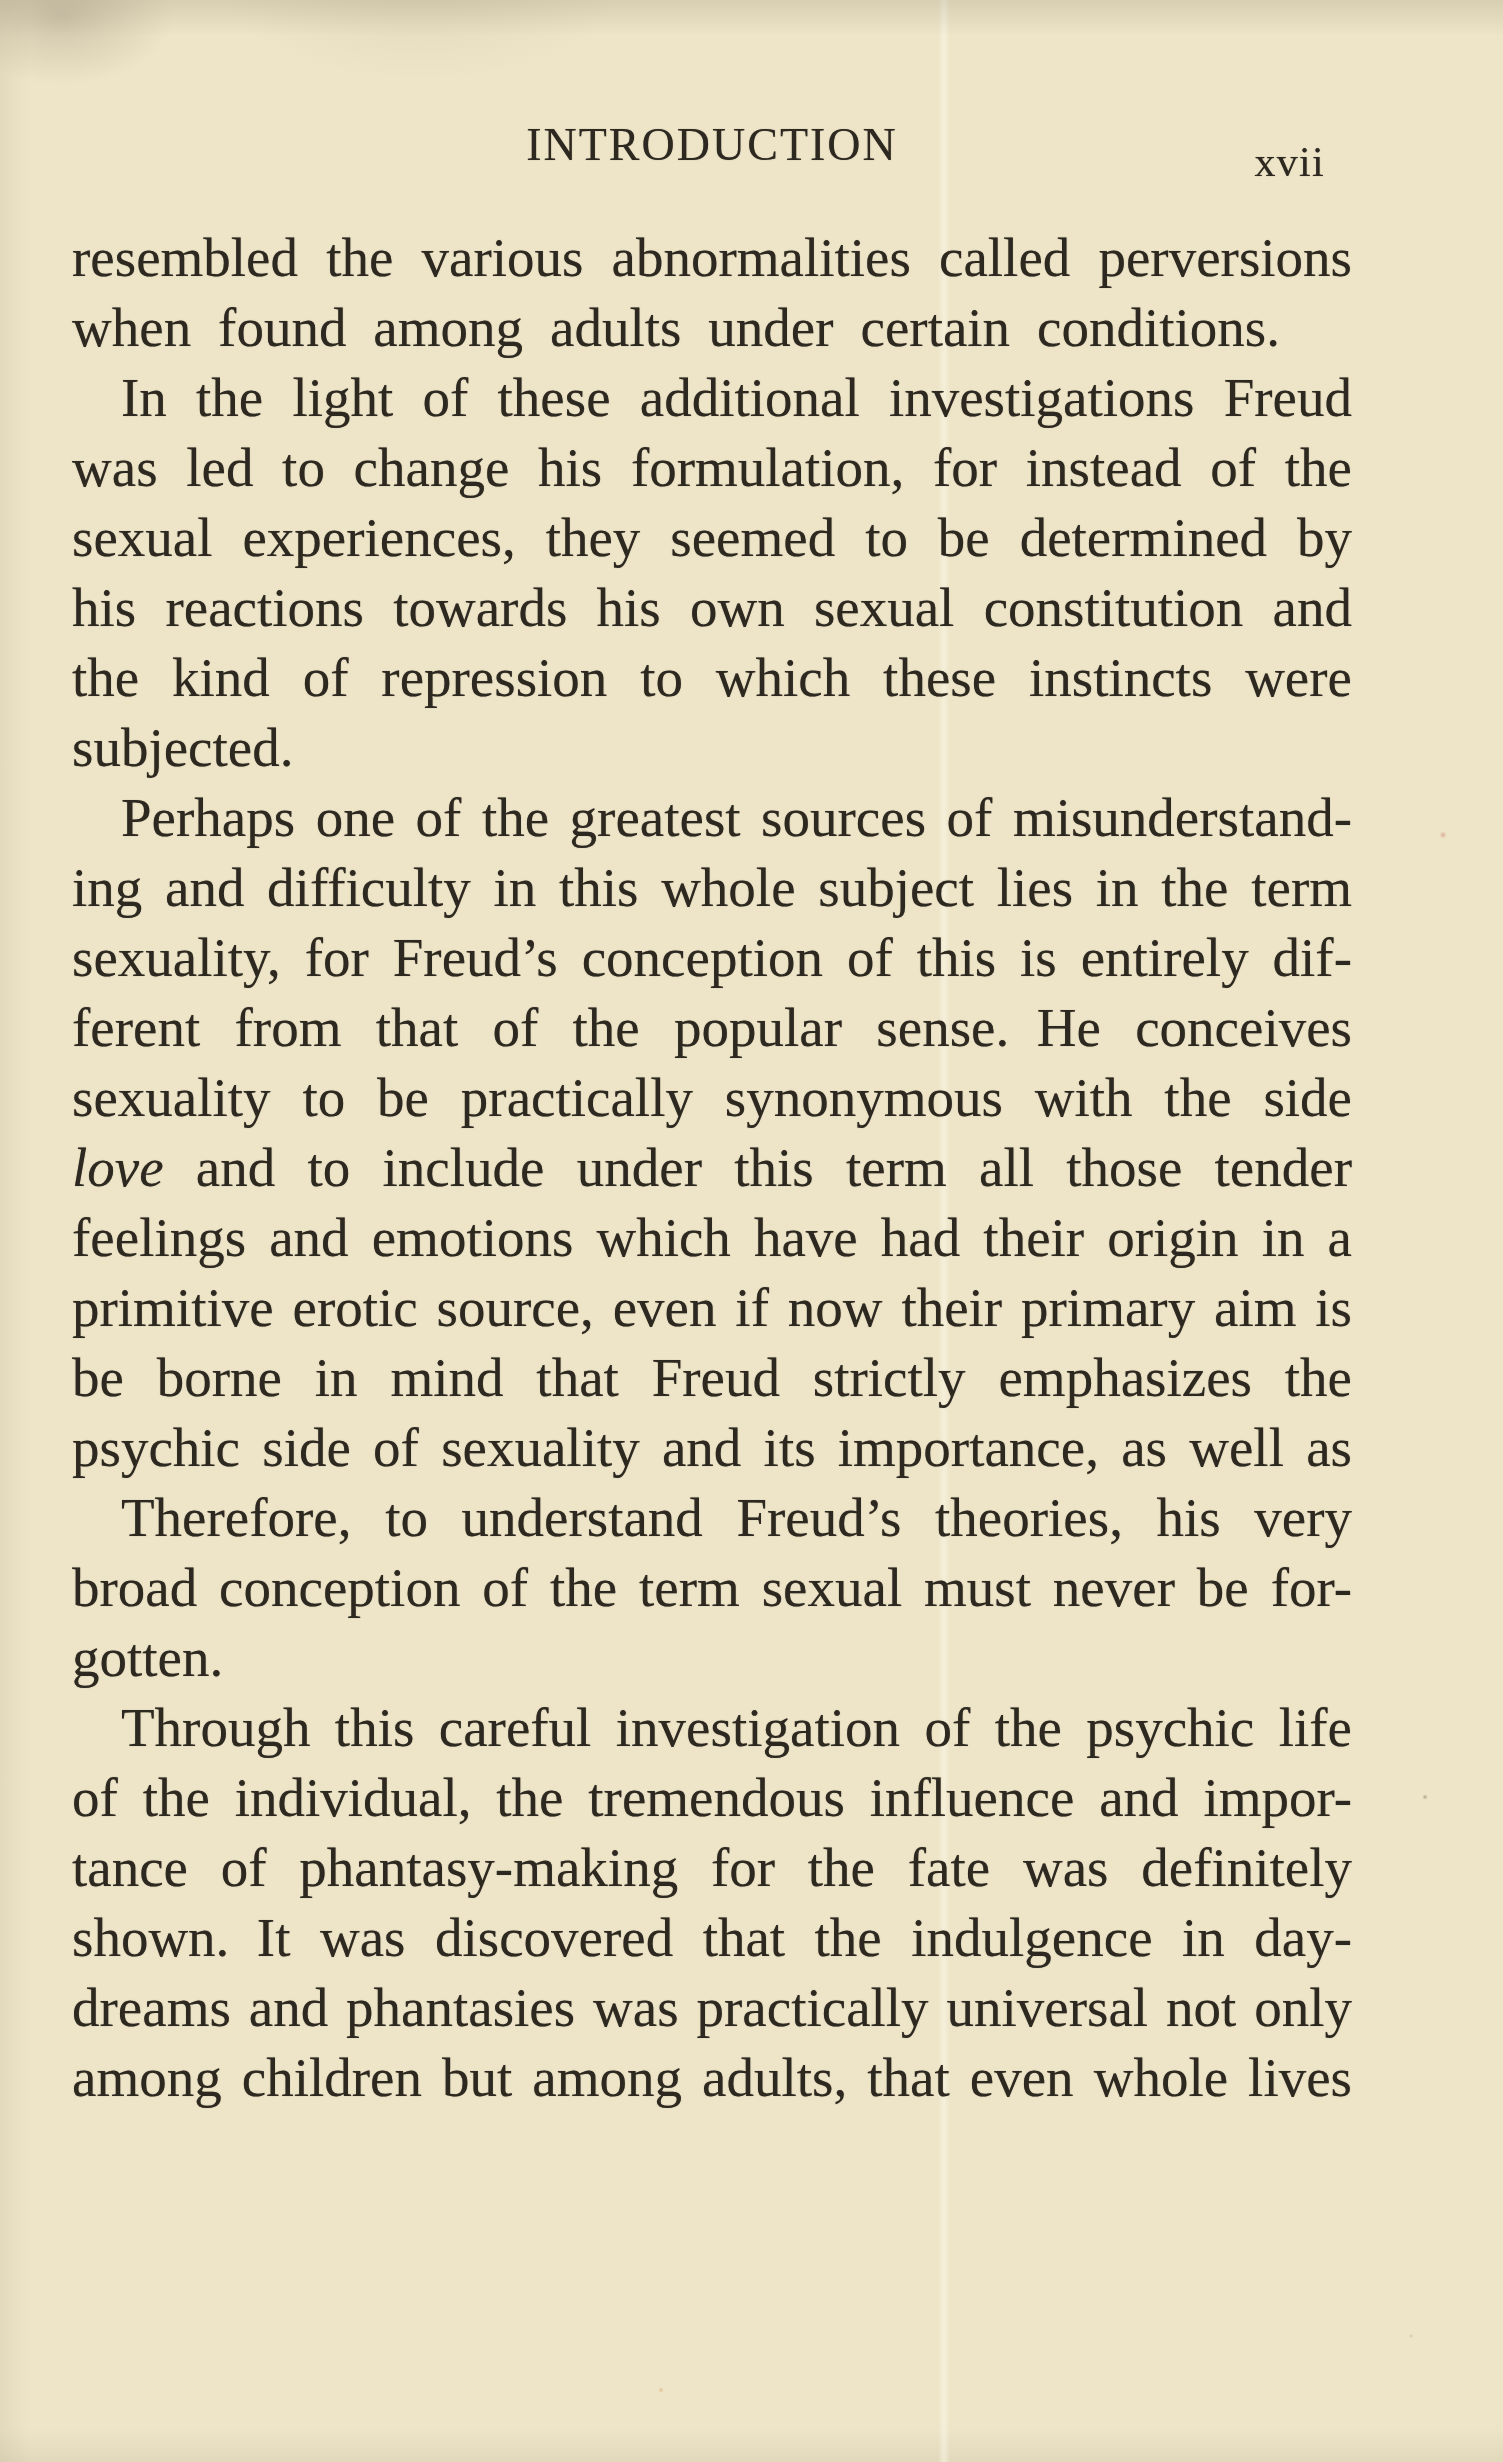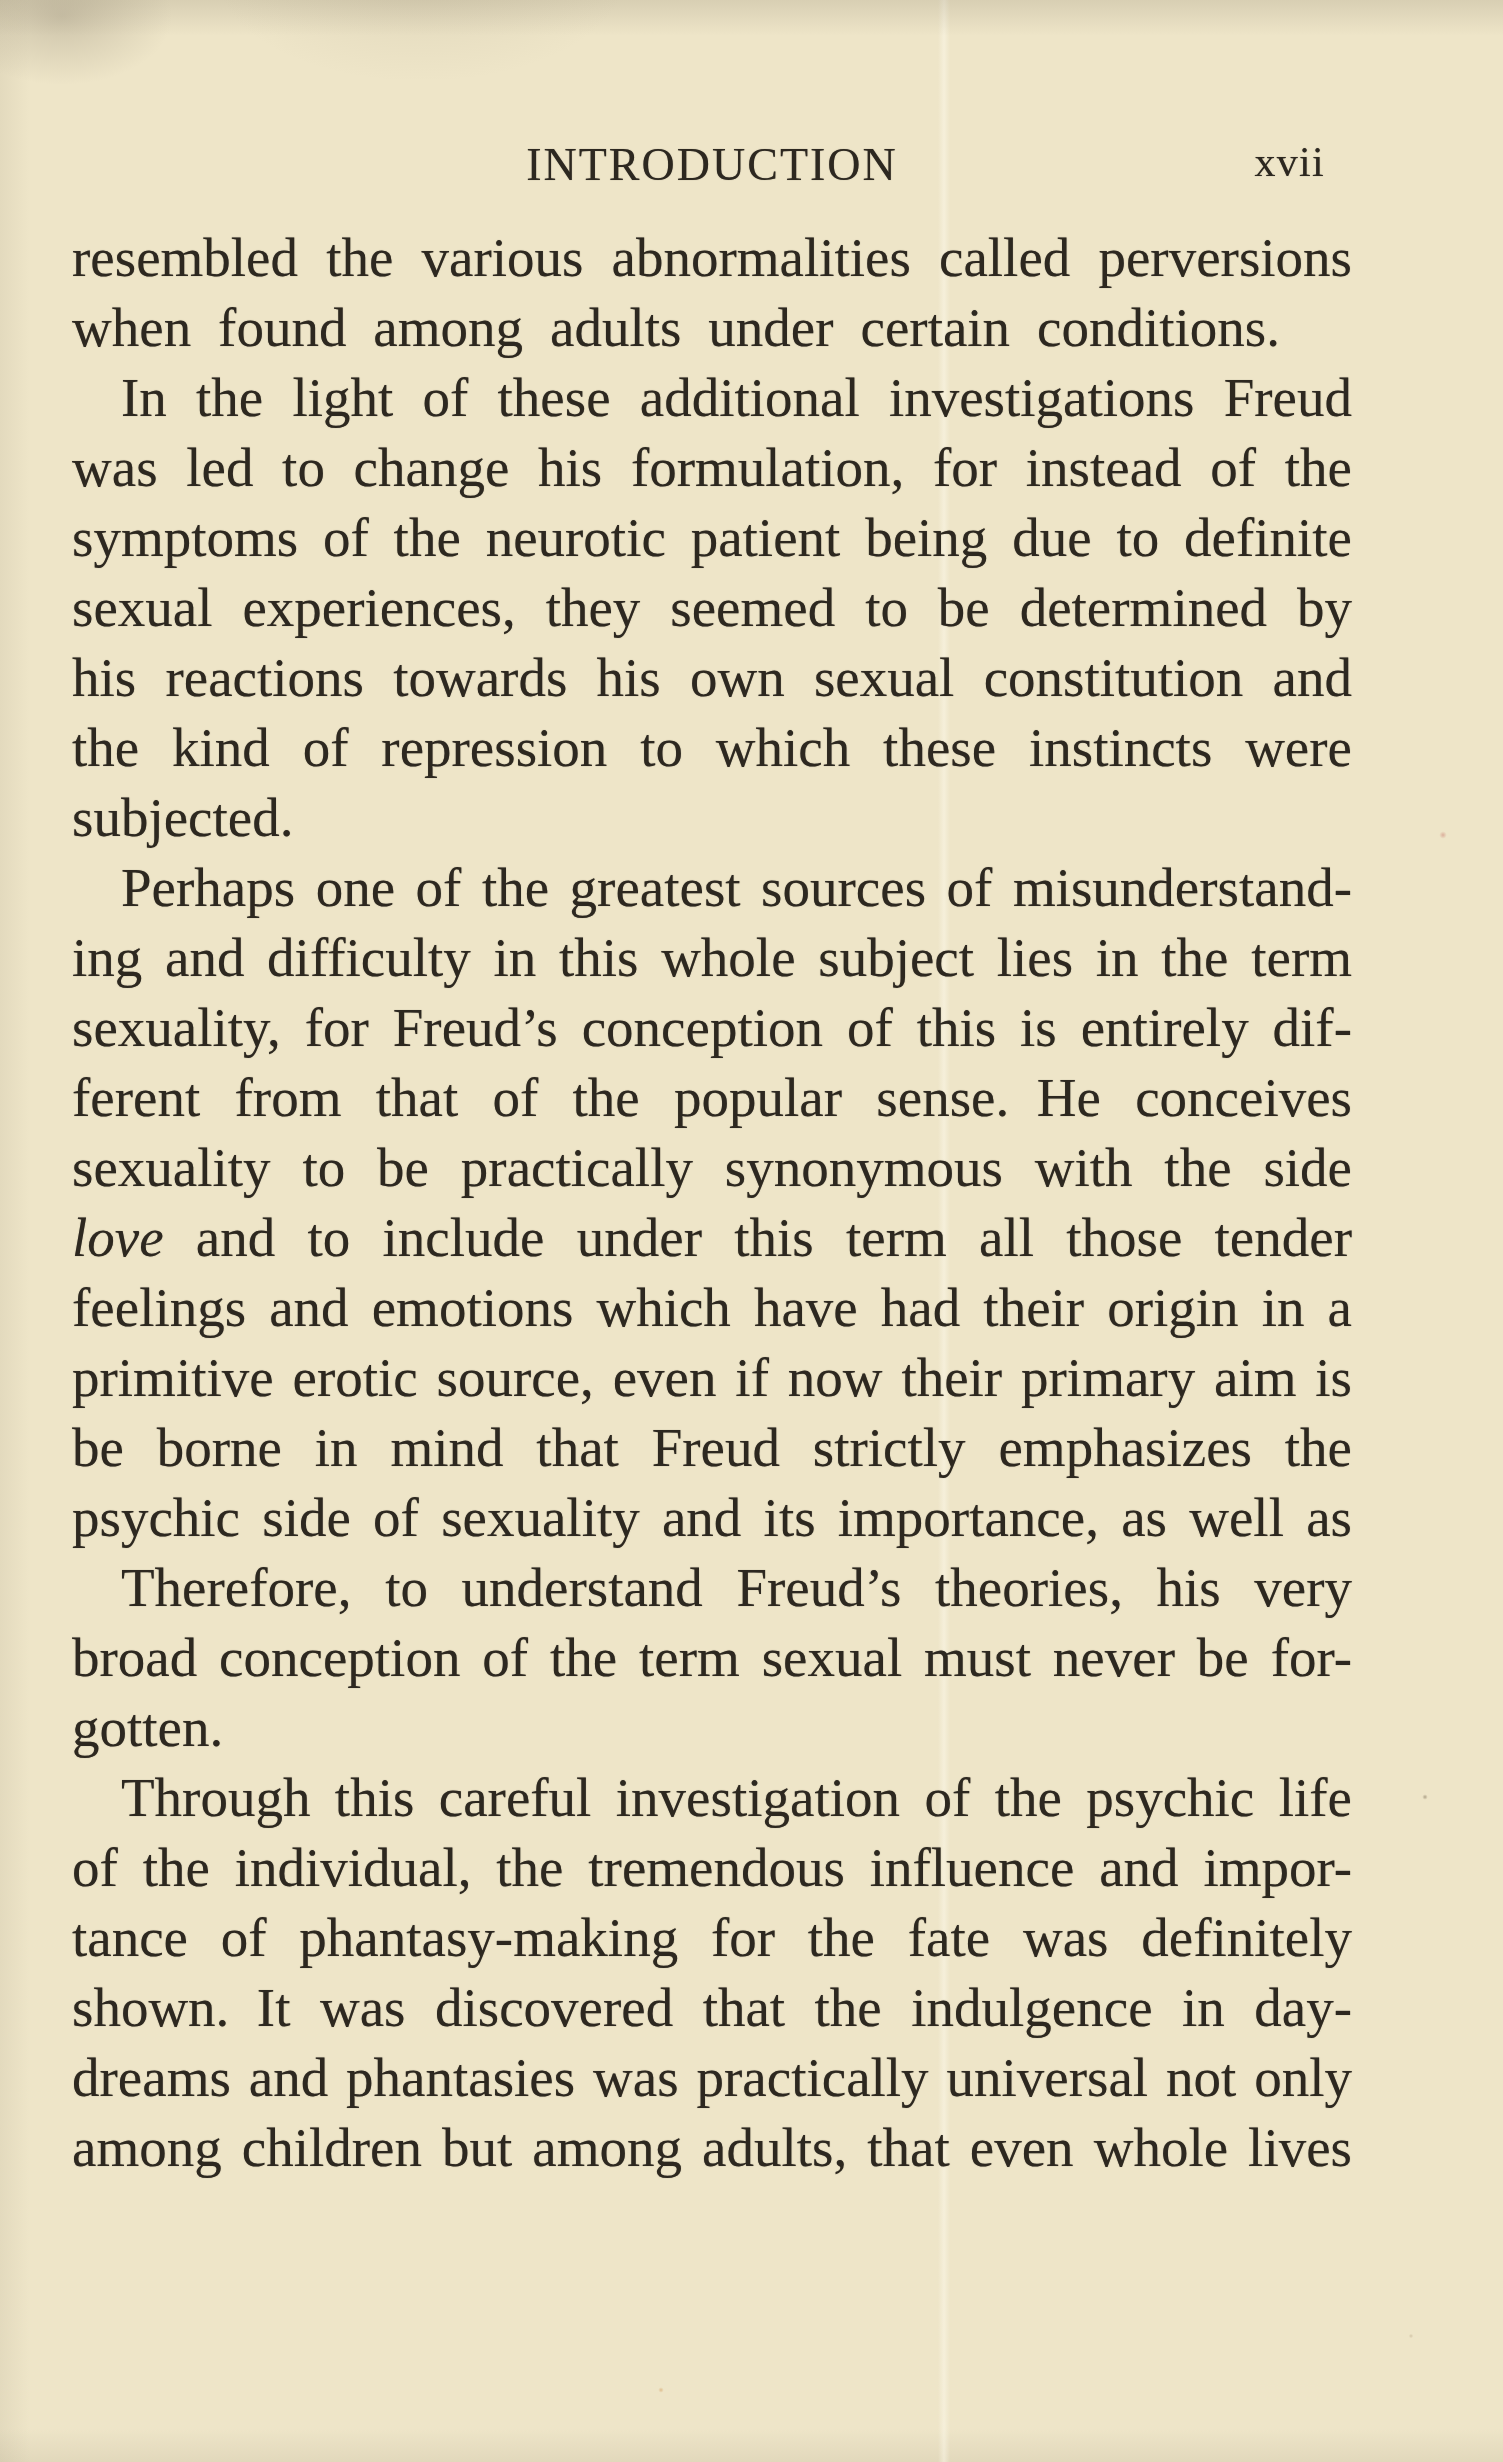--- a/index.html
+++ b/index.html
@@ -28,21 +28,21 @@
       
       radial-gradient(circle 5.3px at 1443px 835px, rgba(204,130,118,0.55), rgba(204,130,118,0) 70%),
       radial-gradient(circle 3.9px at 1425px 1797px, rgba(112,96,74,0.50), rgba(112,96,74,0) 70%),
       radial-gradient(circle 3.9px at 661px 2390px, rgba(205,140,70,0.45), rgba(205,140,70,0) 70%),
       radial-gradient(circle 3.3px at 1411px 2336px, rgba(160,140,110,0.35), rgba(160,140,110,0) 70%),
       
       linear-gradient(to bottom, rgba(150,138,112,0) 2428px, rgba(150,138,112,0.14));
   }
   .header-title {
     position: absolute;
-    top: 138px;
+    top: 118px;
     left: 72px;
     width: 1280px;
     text-align: center;
     font-size: 46px;
     letter-spacing: 2px;
     white-space: nowrap;
     text-shadow: 0 0 0.9px rgba(45,40,32,0.55);
   }
   .folio {
     position: absolute;
@@ -82,21 +82,20 @@
 <body>
 
 <div class="page">
   <div class="header-title">INTRODUCTION</div>
   <div class="folio">xvii</div>
   <div class="body-text">
       <div class="line"><span>resembled the various abnormalities called perversions</span></div>
       <div class="line end"><span>when found among adults under certain conditions.</span></div>
       <div class="line indent"><span>In the light of these additional investigations Freud</span></div>
       <div class="line"><span>was led to change his formulation, for instead of the</span></div>
-      <div class="line"><span>symptoms of the neurotic patient being due to definite</span></div>
       <div class="line"><span>sexual experiences, they seemed to be determined by</span></div>
       <div class="line"><span>his reactions towards his own sexual constitution and</span></div>
       <div class="line"><span>the kind of repression to which these instincts were</span></div>
       <div class="line end"><span>subjected.</span></div>
       <div class="line indent"><span>Perhaps one of the greatest sources of misunderstand-</span></div>
       <div class="line"><span>ing and difficulty in this whole subject lies in the term</span></div>
       <div class="line"><span>sexuality, for Freud’s conception of this is entirely dif-</span></div>
       <div class="line"><span>ferent from that of the popular sense. He conceives</span></div>
       <div class="line"><span>sexuality to be practically synonymous with the side</span></div>
       <div class="line"><span class="italic">love</span><span> and to include under this term all those tender</span></div>

